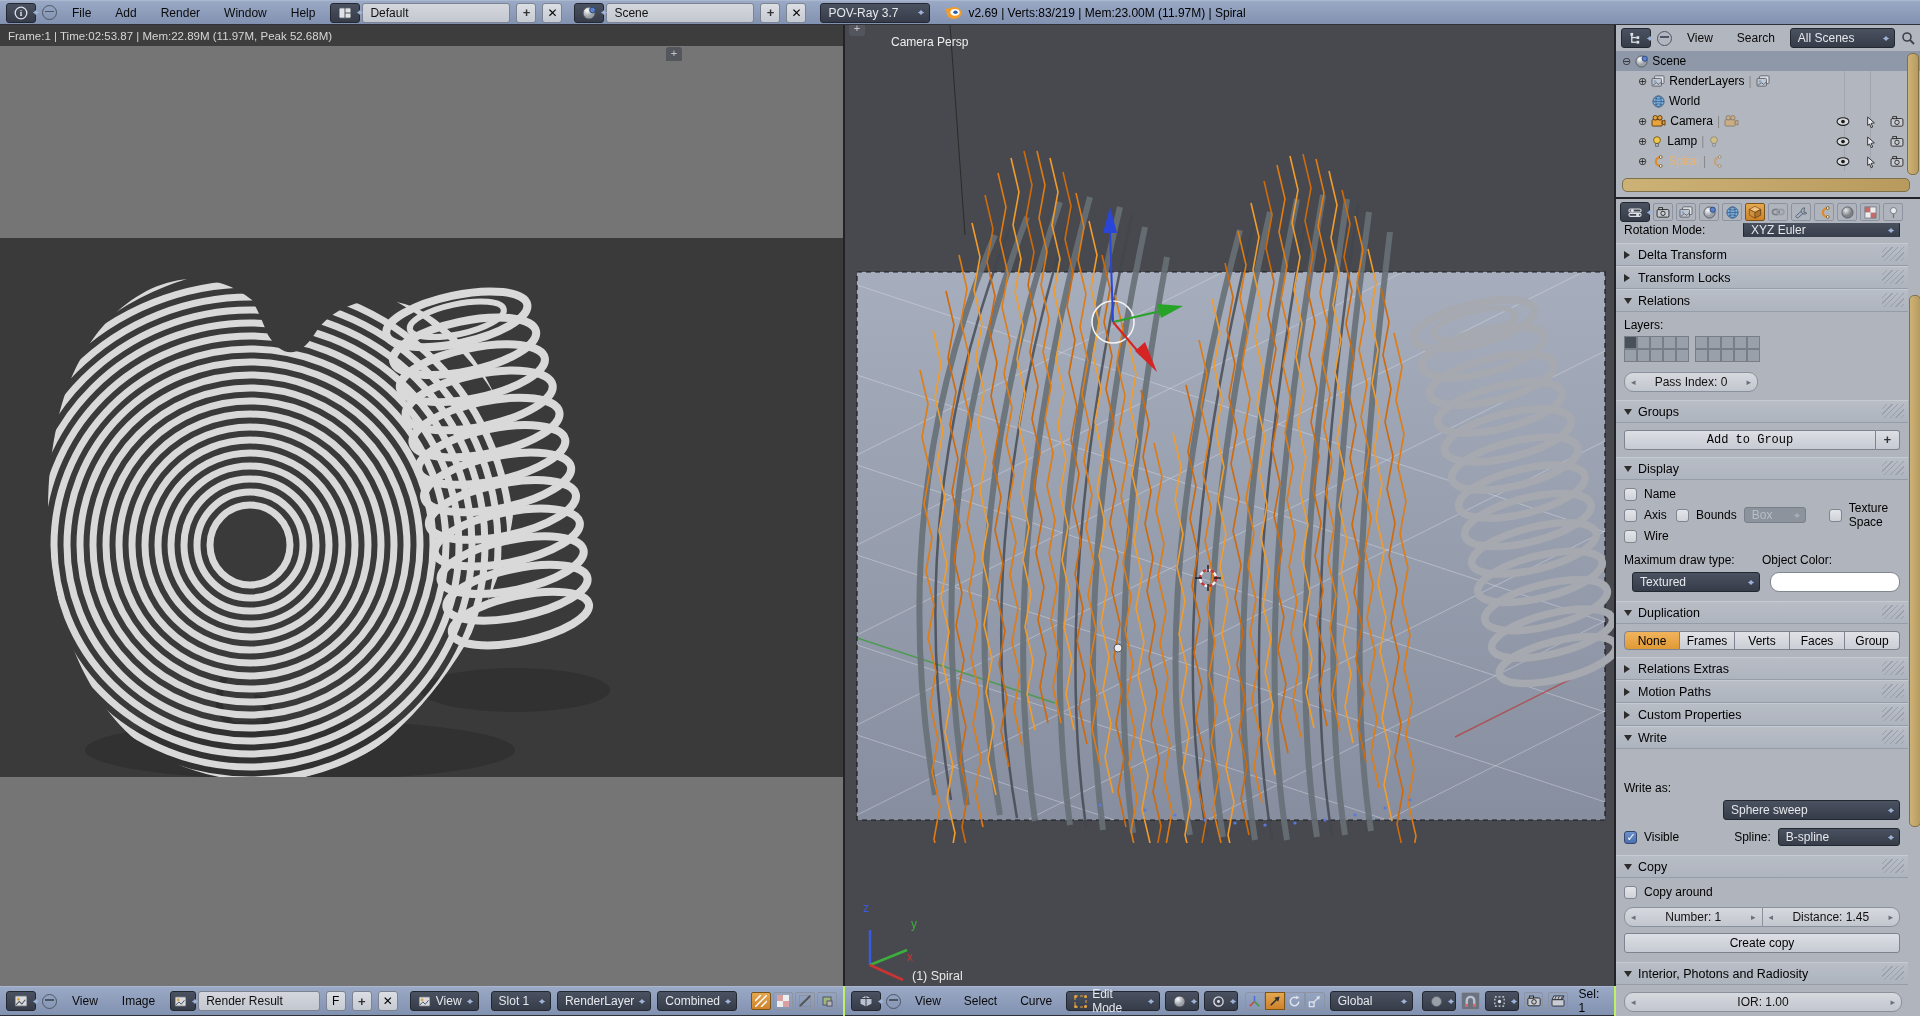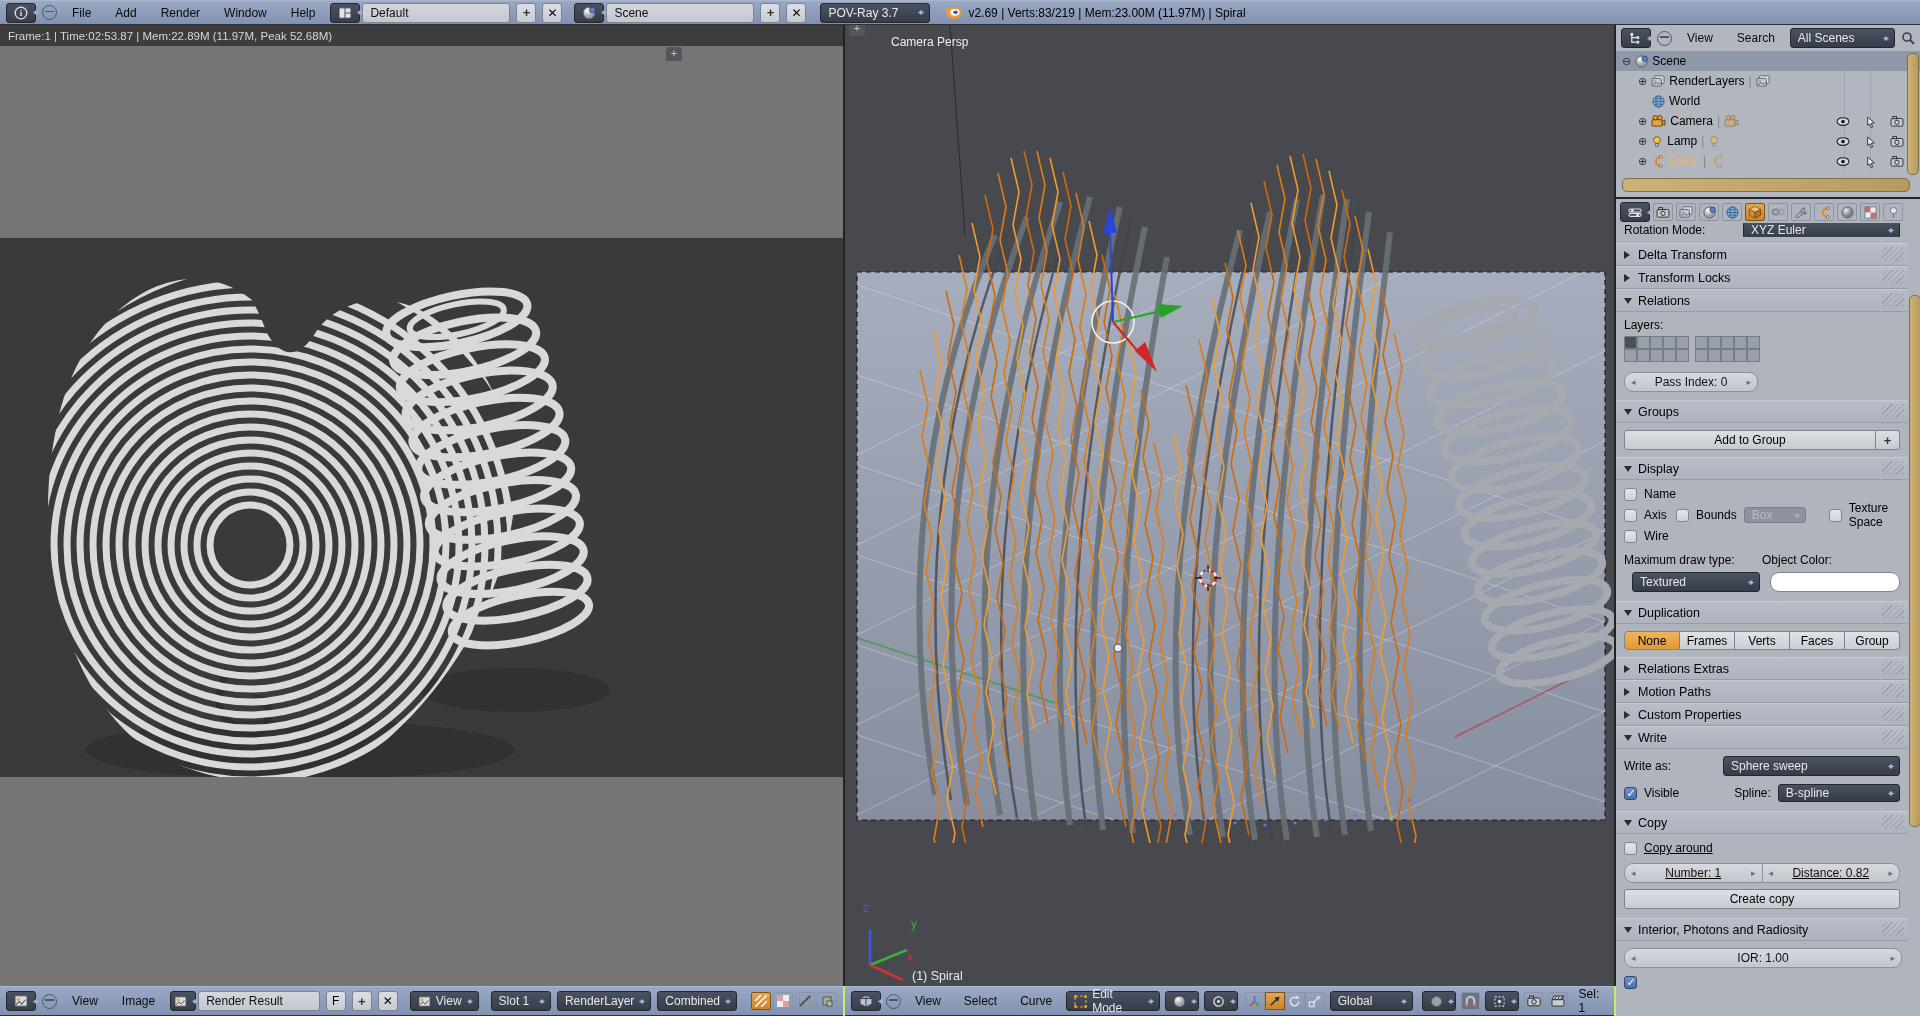--- a/index.html
+++ b/index.html
@@ -920,21 +920,21 @@
               <span class="ar" style="right:6px;">▸</span>
         </div>
       </div>
     </div>
 
     <div class="panelhdr">
           <span class="tri-d"></span>
           <span>Groups</span>
           <span class="grip"></span>
         </div>
-    <div style="padding:7px 8px;">
+    <div style="padding:7px 8px;font-family:Liberation Mono, monospace;">
       <div style="display:flex;">
         <div class="btn-l" style="flex:1;border-radius:3px 0 0 3px;">
               <span>Add to Group</span>
             </div>
         <div class="btn-l" style="width:24px;border-left:none;border-radius:0 3px 3px 0;">
               <span class="plusbtn">+</span>
             </div>
       </div>
     </div>
 
@@ -1031,55 +1031,55 @@
         </div>
     <div class="panelhdr">
           <span class="tri-d"></span>
           <span>Write</span>
           <span class="grip"></span>
         </div>
 
     <div style="padding:7px 8px 9px;">
       <div class="prow">
         <span style="width:92px;">Write as:</span>
-        <div class="dd" style="flex:1;">
+        <div class="dd" style="flex:1;margin-top:44px;">
               <span style="flex:1">Sphere sweep</span>
               <span class="ud"></span>
             </div>
       </div>
       <div class="prow" style="margin-top:8px;">
         <span class="chk on"></span>
         <span>Visible</span>
         <span style="margin-left:48px;">Spline:</span>
         <div class="dd" style="flex:1;height:18px;">
               <span style="flex:1">B-spline</span>
               <span class="ud"></span>
             </div>
       </div>
     </div>
 
     <div class="panelhdr">
           <span class="tri-d"></span>
           <span>Copy</span>
           <span class="grip"></span>
         </div>
-    <div style="padding:7px 8px 9px;text-decoration:underline;">
+    <div style="padding:7px 8px 9px;">
       <div class="prow">
             <span class="chk"></span>
             <span>Copy around</span>
           </div>
       <div style="display:flex;margin-top:8px;">
         <div class="pill" style="flex:1;border-radius:9px 0 0 9px;">
               <span class="ar" style="left:6px;">◂</span>
               <span>Number: 1</span>
               <span class="ar" style="right:6px;">▸</span>
             </div>
         <div class="pill" style="flex:1;border-left:none;border-radius:0 9px 9px 0;">
               <span class="ar" style="left:6px;">◂</span>
-              <span>Distance: 0.82</span>
+              <span>Distance: 1.45</span>
               <span class="ar" style="right:6px;">▸</span>
             </div>
       </div>
       <div class="btn-l" style="width:100%;margin-top:6px;">
             <span>Create copy</span>
           </div>
     </div>
 
     <div class="panelhdr">
           <span class="tri-d"></span>

